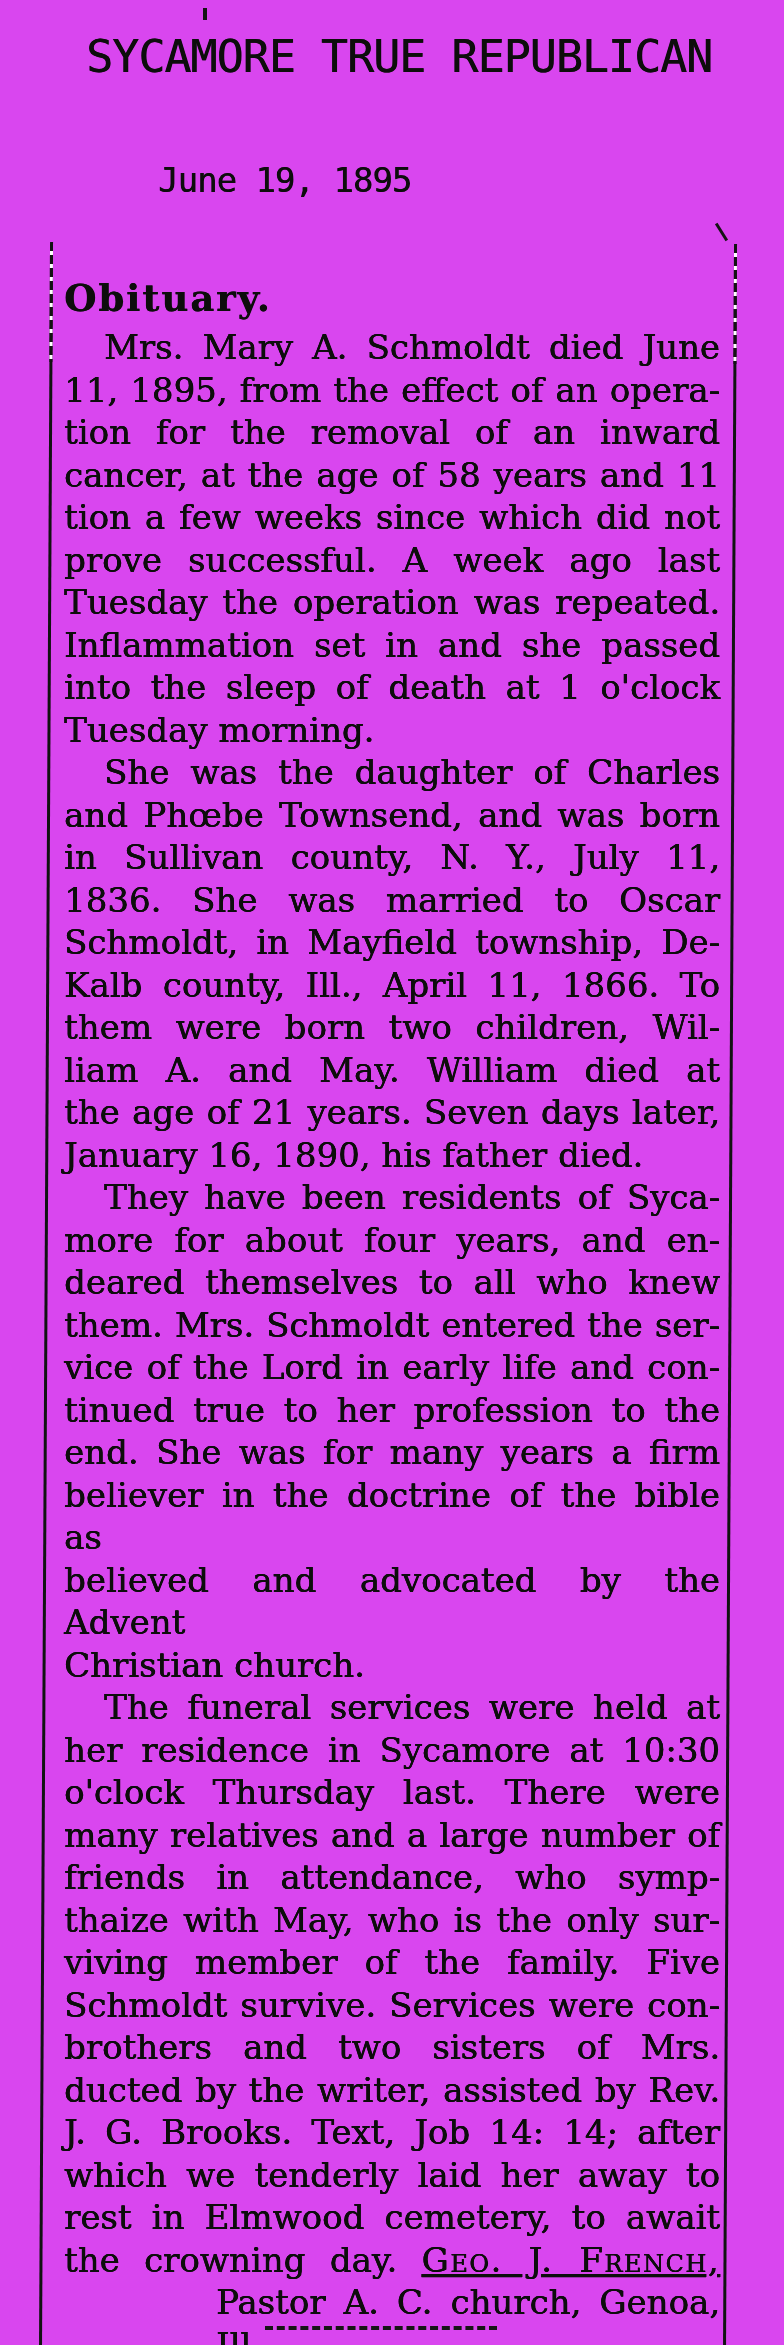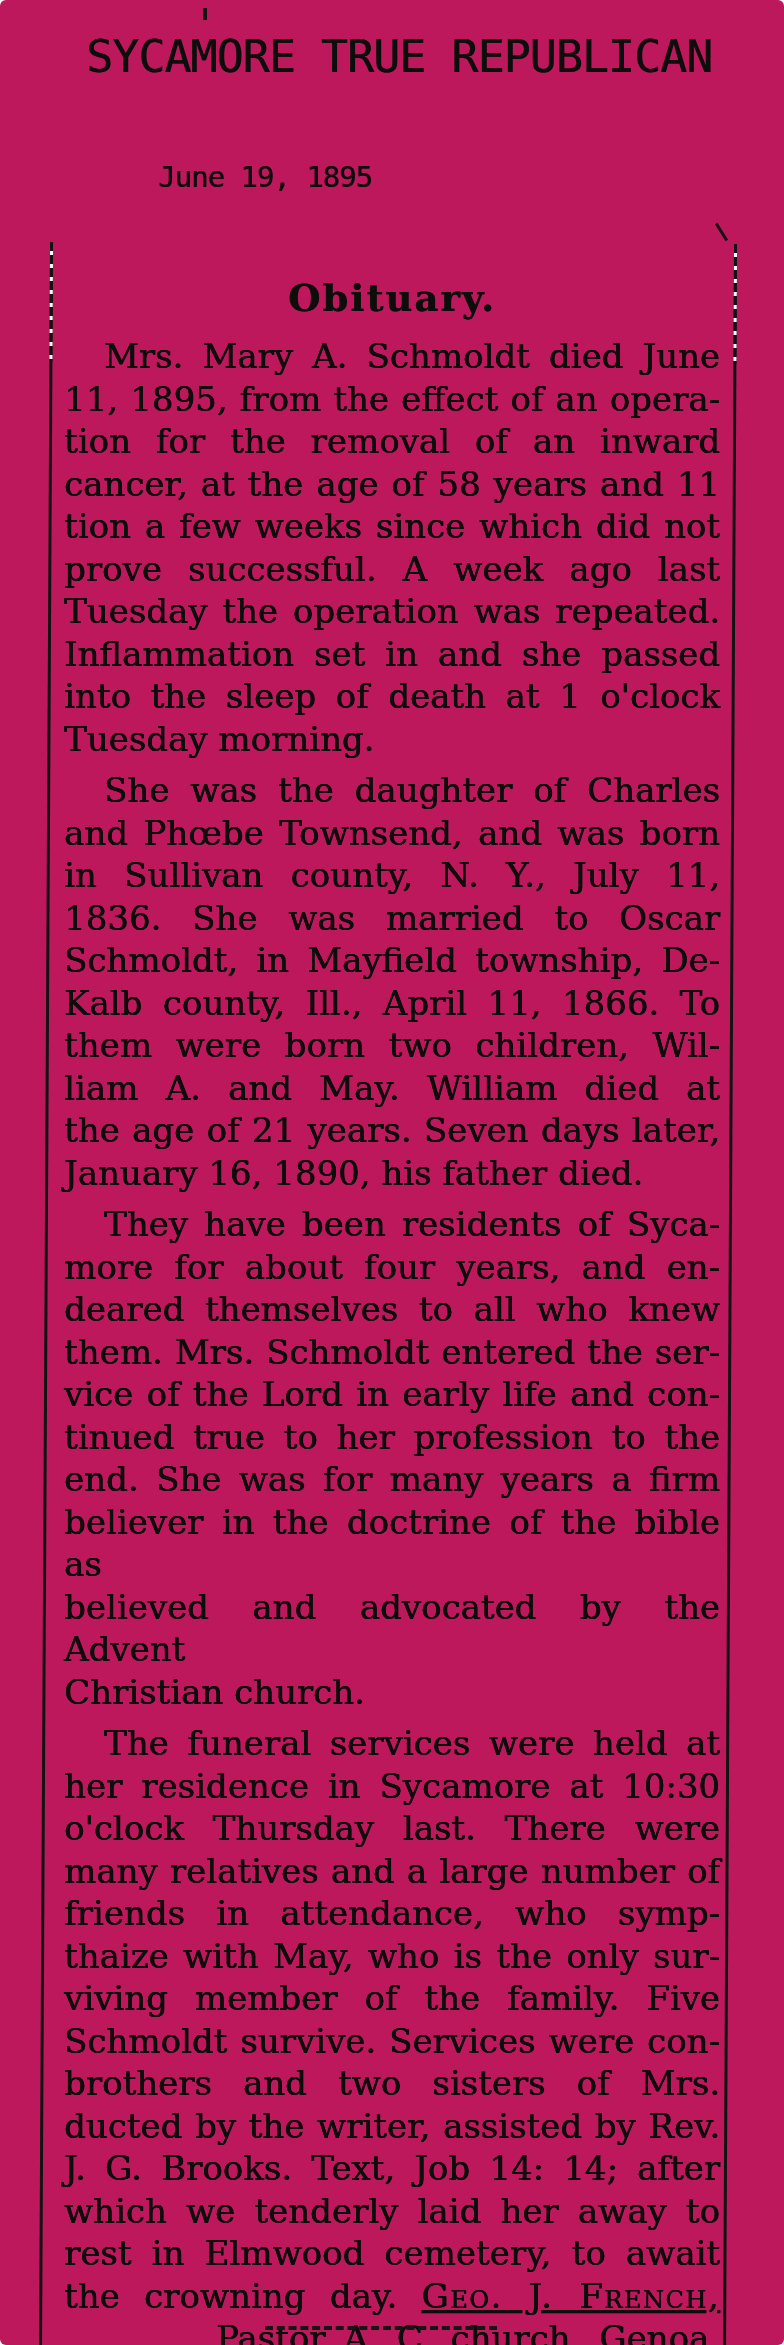--- a/index.html
+++ b/index.html
@@ -18,21 +18,21 @@
   
   .masthead-title {
     position: absolute; left: 86px; top: 30px;
     font-family: "DejaVu Sans Mono", monospace;
     font-size: 45px; letter-spacing: -1px; white-space: nowrap;
     text-shadow: 0.5px 0 0 currentColor;
   }
   .masthead-date {
     position: absolute; left: 158px; top: 160px;
     font-family: "DejaVu Sans Mono", monospace;
-    font-size: 29px; letter-spacing: -1px; white-space: nowrap;
+    font-size: 34px; letter-spacing: -1px; white-space: nowrap;
     text-shadow: 0.5px 0 0 currentColor;
   }
   .speck {
     position: absolute; left: 203px; top: 8px;
     width: 4px; height: 12px; background: #141414;
   }
   
   .rule {
     position: absolute; top: 250px; width: 3px; height: 2095px;
     background: #121212;
@@ -50,46 +50,45 @@
     position: absolute; left: 720px; top: 222px;
     width: 3px; height: 20px; background: #141414;
     transform: rotate(-32deg);
   }
   
   .column {
     position: absolute; left: 64px; top: 276px; width: 656px;
   }
   .article-heading {
     margin: 0; padding: 0 0 6px 0;
-    text-align: center;
     font-size: 37px; font-weight: bold;
     letter-spacing: 2px;
     text-shadow: 0.4px 0 0 currentColor;
   }
   .line {
     font-size: 34px; line-height: 42.5px;
     text-align: justify; text-align-last: justify;
     white-space: normal;
     text-shadow: 0.45px 0 0 currentColor, 0 0.3px 0 currentColor;
   }
-  .line.first { text-indent: 40px; margin-top: 9px; }
+  .line.first { text-indent: 40px; }
   .line.end   { text-align-last: left; }
   .line.byline { padding-left: 152px; }
   .smallcaps { font-variant: small-caps; letter-spacing: 1.5px; text-decoration: underline; }
   
   .end-rule {
     position: absolute; left: 265px; top: 2326px;
     width: 232px; height: 0;
     border-top: 4px dashed #161616;
   }
 </style>
 </head>
 <body>
 
-<div class="page" style="background: #be185d; color: rgb(13, 13, 12); border-radius: 6px;">
+<div class="page" style="background: #d946ef; color: rgb(13, 13, 12);">
 
   <div class="speck"></div>
 
   <div class="masthead-title">SYCAMORE TRUE REPUBLICAN</div>
 
   <div class="masthead-date">June 19, 1895</div>
 
   <div class="scan-tick"></div>
 
   <div class="rule left">

